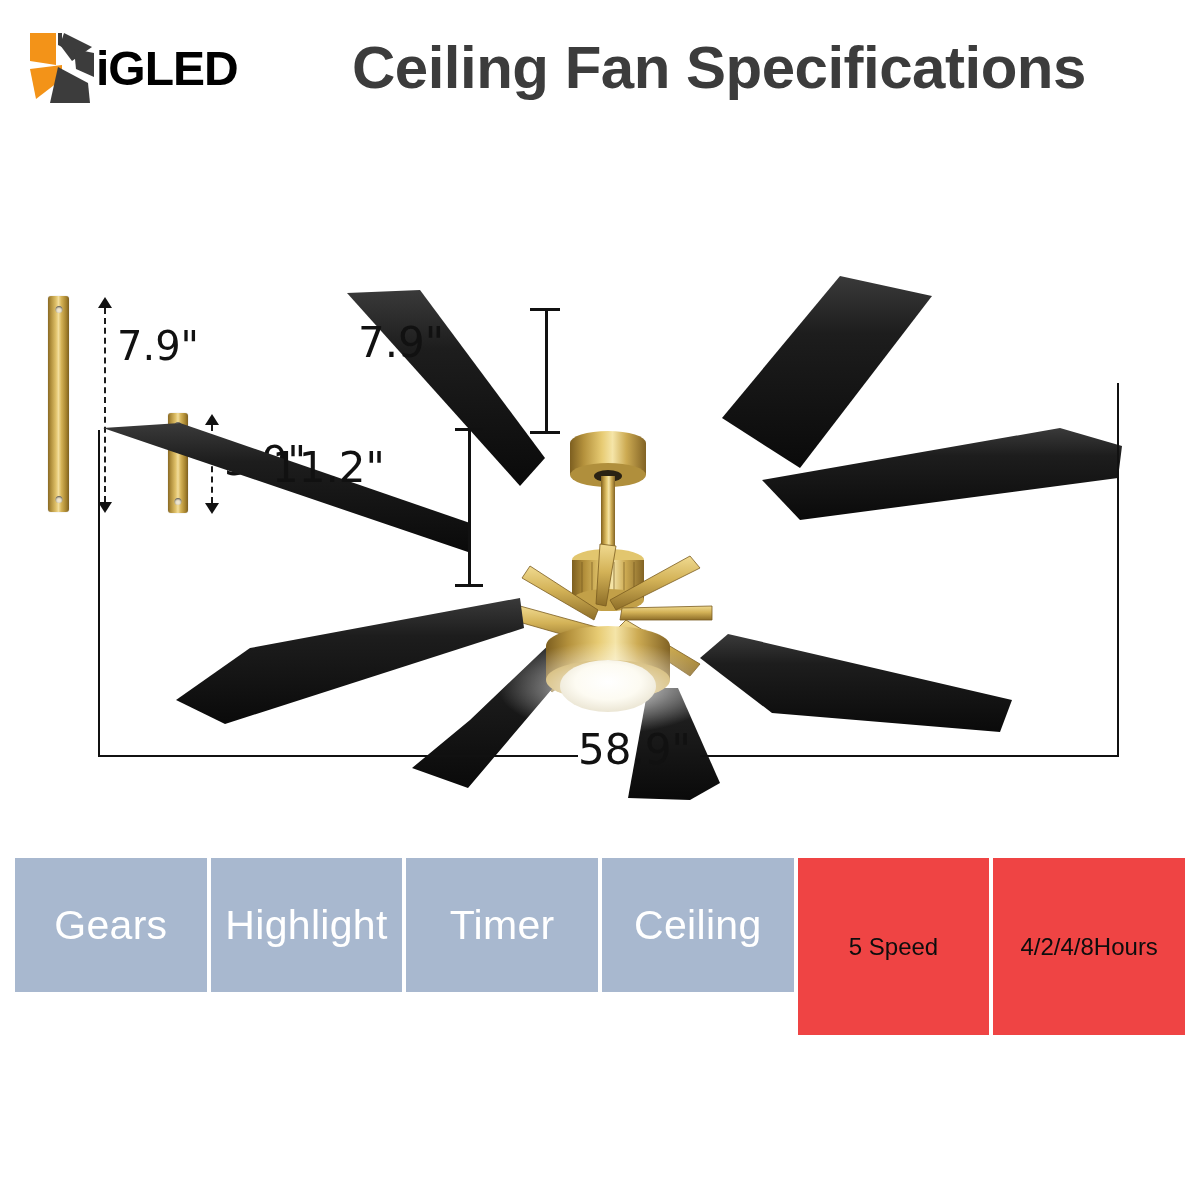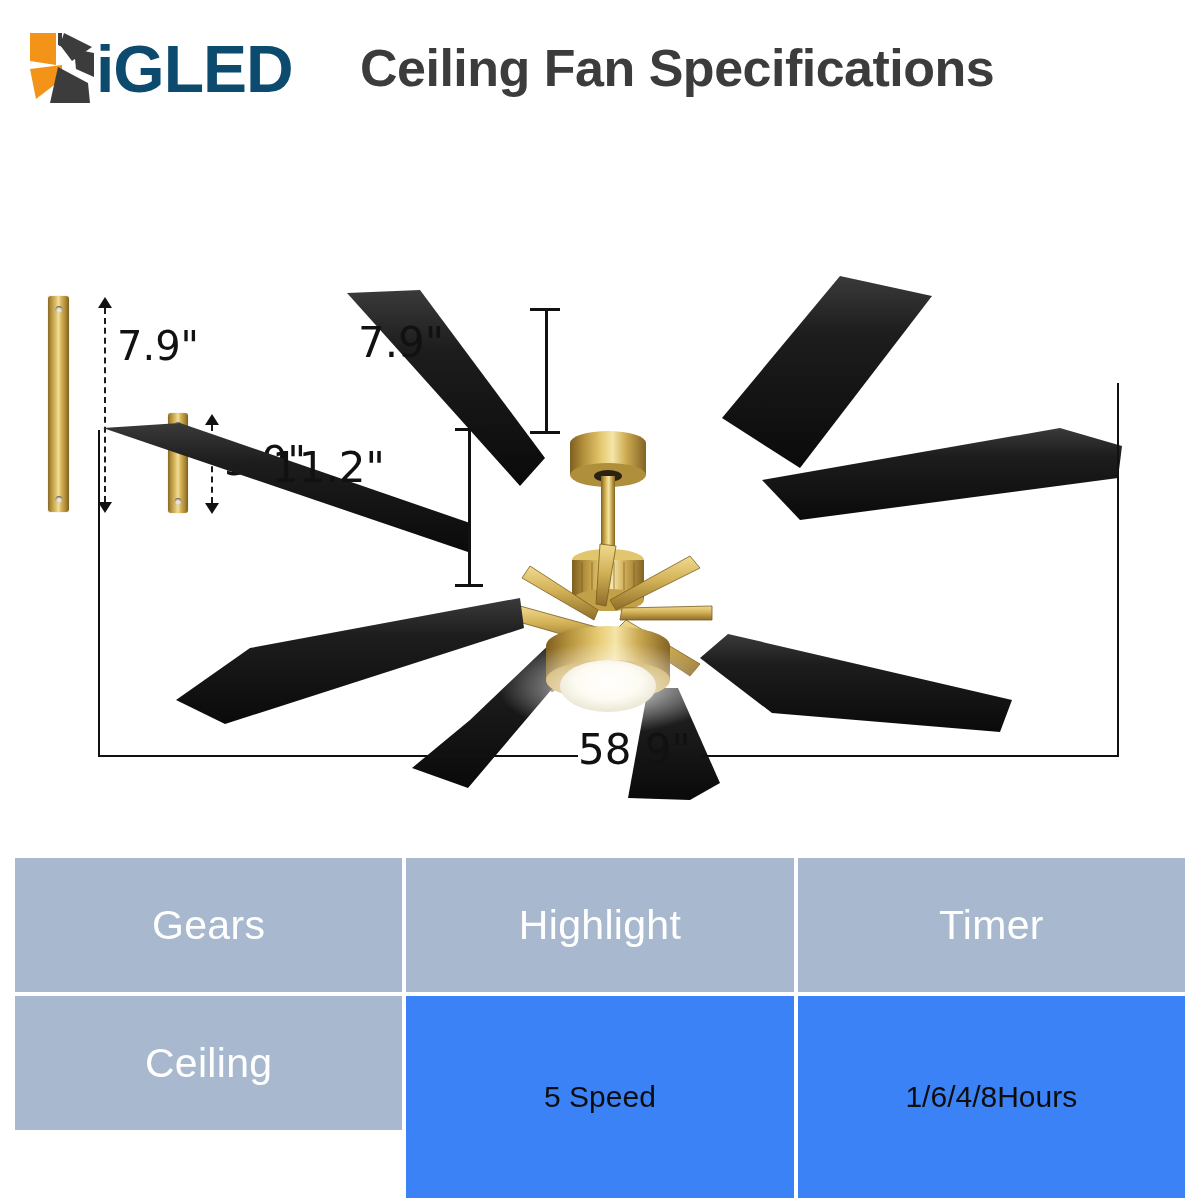--- a/index.html
+++ b/index.html
@@ -8,26 +8,26 @@
     font-family:"Liberation Sans","DejaVu Sans",sans-serif;
     overflow:hidden;position:relative;
   }
   .page{position:relative;width:1200px;height:1200px;}
 
   
   .header{position:absolute;left:0;top:0;width:1200px;height:130px;}
   .logo-mark{position:absolute;left:28px;top:31px;width:68px;height:74px;}
   .brand-text{
     position:absolute;left:96px;top:36px;
-    font-size:66px;font-weight:bold;letter-spacing:-1px;
-    color:#0c4a6e;line-height:66px;white-space:nowrap;
+    font-size:48px;font-weight:bold;letter-spacing:-1px;
+    color:#000000;line-height:66px;white-space:nowrap;
   }
   .title{
-    position:absolute;left:360px;top:34px;
-    font-size:52px;font-weight:bold;color:#3c3c3c;
+    position:absolute;left:352px;top:34px;
+    font-size:60px;font-weight:bold;color:#3c3c3c;
     line-height:68px;white-space:nowrap;letter-spacing:-0.5px;
   }
 
   
   .diagram{position:absolute;left:0;top:128px;width:1200px;height:700px;}
 
   .rod{position:absolute;border-radius:3px;}
   .rod-long{left:48px;top:168px;width:21px;height:216px;}
   .rod-short{left:168px;top:285px;width:20px;height:100px;}
   .rod-fill{
@@ -63,32 +63,32 @@
   .ext-line{position:absolute;width:0;border-left:2px solid #111;}
   .width-line{position:absolute;height:2px;background:#111;}
 
   
   .fan{position:absolute;left:0;top:0;width:1200px;height:700px;}
 
   
   .spec-table{
     position:absolute;left:15px;top:858px;
     width:1170px;
-    display:grid;grid-template-columns:repeat(3,1fr);
+    display:grid;grid-template-columns:repeat(6,1fr);
     gap:4px 4px;
   }
   .th{
     background:#a8b8cf;color:#ffffff;
     height:134px;display:flex;align-items:center;justify-content:center;
     font-size:41px;font-weight:normal;letter-spacing:.3px;
   }
   .td{
-    background:#3b82f6;color:#0d0d0d;
-    height:202px;display:flex;align-items:center;justify-content:center;
-    font-size:30px;font-weight:normal;white-space:nowrap;
+    background:#ef4444;color:#0d0d0d;
+    height:177px;display:flex;align-items:center;justify-content:center;
+    font-size:24px;font-weight:normal;white-space:nowrap;
   }
 </style>
 </head>
 <body>
 
 <div class="page">
 
   <div class="header">
 
     <div class="logo-mark">
@@ -235,16 +235,16 @@
     <div class="dim-label" style="left:578px;top:597px;font-size:42px;">58.9"</div>
   </div>
 
   <div class="spec-table">
     <div class="th">Gears</div>
     <div class="th">Highlight</div>
     <div class="th">Timer</div>
     <div class="th">Ceiling</div>
 
     <div class="td">5 Speed</div>
-    <div class="td">1/6/4/8Hours</div>
+    <div class="td">4/2/4/8Hours</div>
   </div>
 
 </div>
 
 </body></html>

